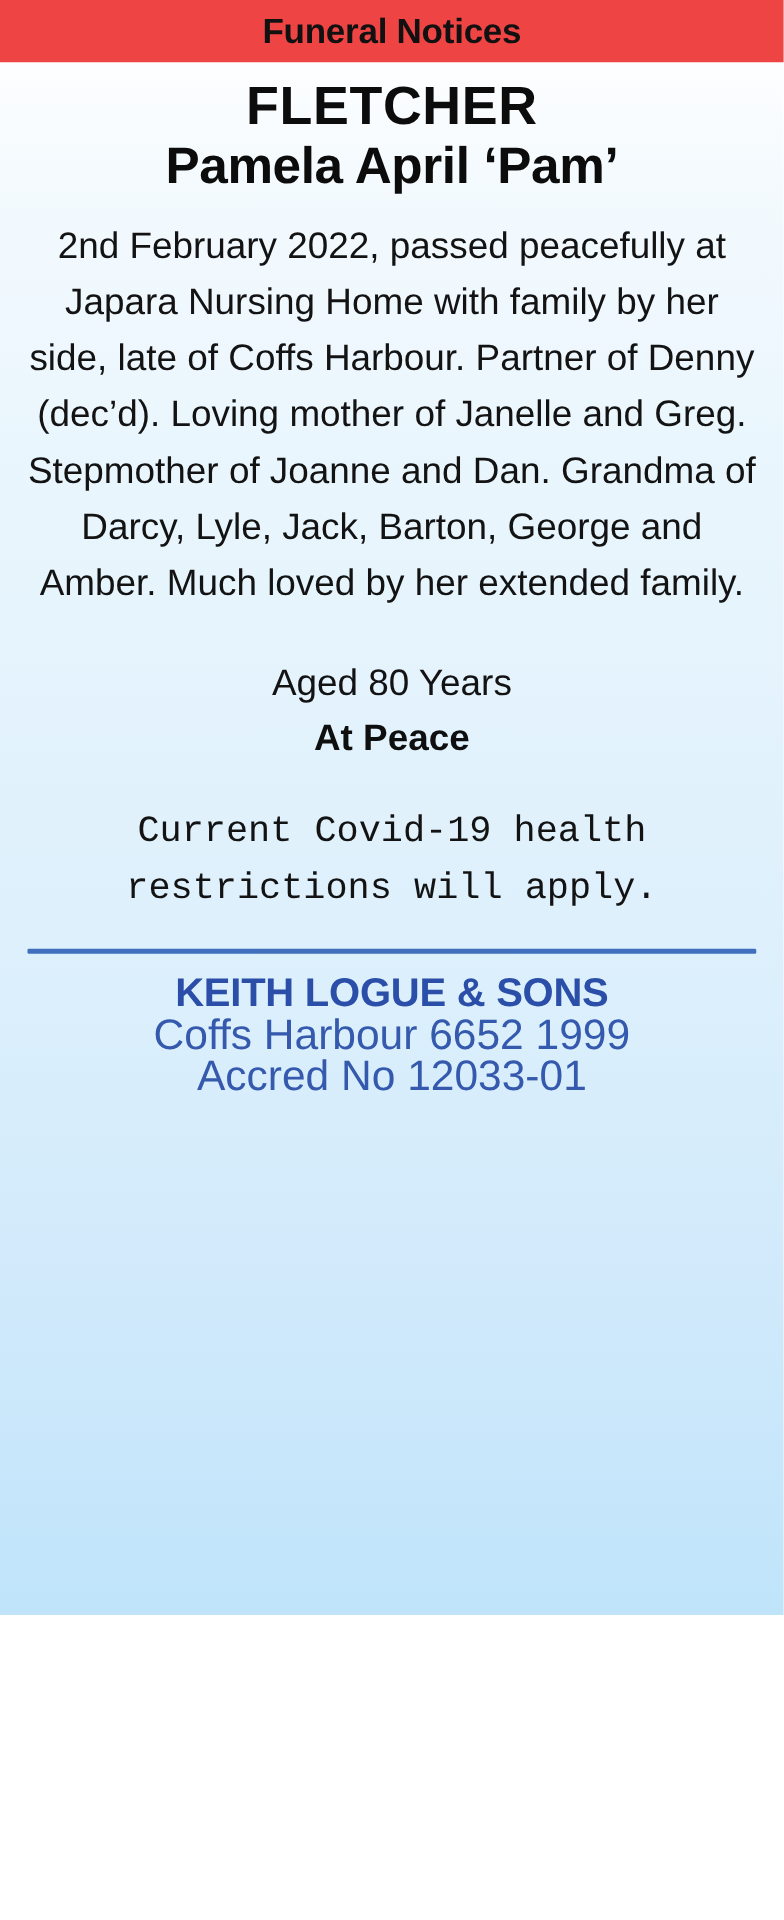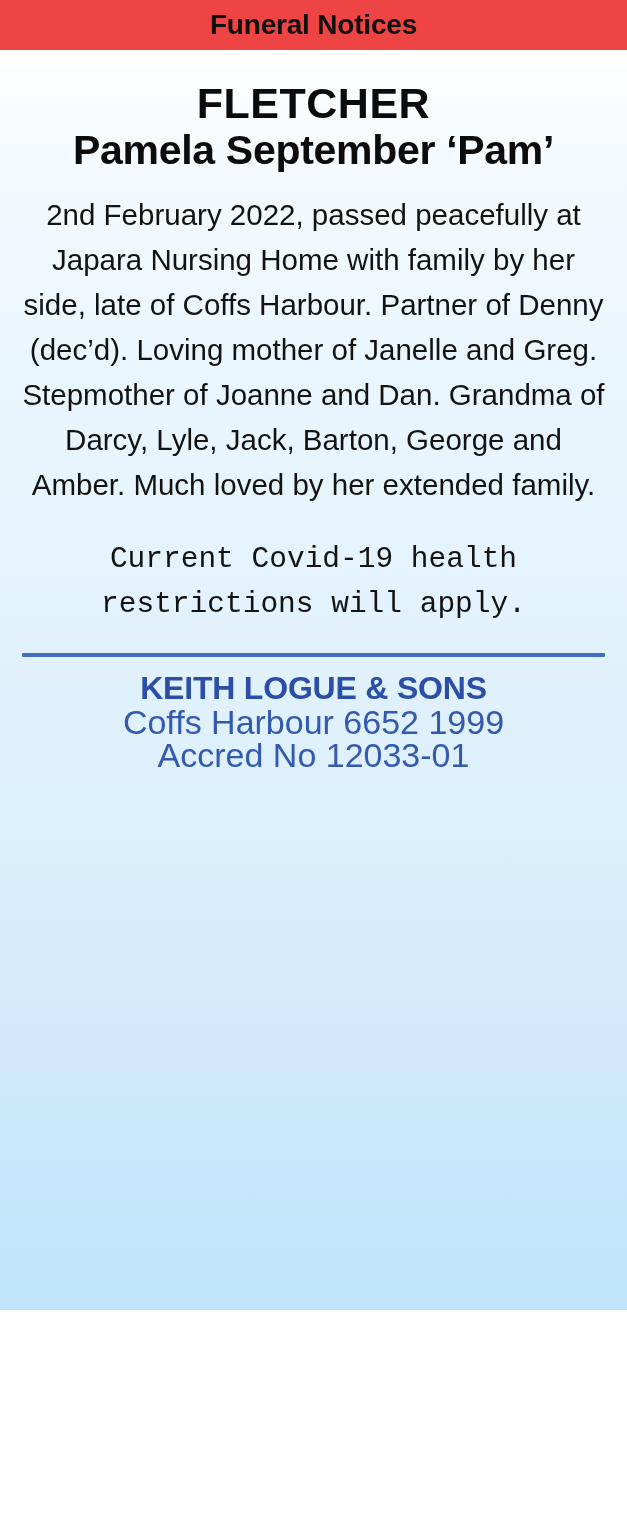--- a/index.html
+++ b/index.html
@@ -56,21 +56,20 @@
     color: #121212;
   }
 
   .surname {
     font-size: 43px;
     font-weight: bold;
     letter-spacing: 0.5px;
     line-height: 1.04;
     padding-top: 13px;
     color: #0c0c0c;
-    margin-top: 18px;
   }
   .given-names {
     font-size: 41px;
     font-weight: bold;
     letter-spacing: -0.3px;
     line-height: 1.12;
     margin-top: 2px;
     color: #0c0c0c;
   }
 
@@ -171,24 +170,28 @@
 <div id="page">
 
   <div class="header-band">
     <div class="header-title">Funeral Notices</div>
   </div>
 
   <div class="notice">
 
     <div class="surname">FLETCHER</div>
 
-    <div class="given-names">Pamela September ‘Pam’</div>
+    <div class="given-names">Pamela April ‘Pam’</div>
 
     <div class="body-text">2nd February 2022, passed peacefully at Japara Nursing Home with family by her side, late of Coffs Harbour. Partner of Denny (dec’d). Loving mother of Janelle and Greg. Stepmother of Joanne and Dan. Grandma of Darcy, Lyle, Jack, Barton, George and Amber. Much loved by her extended family.</div>
 
+    <div class="aged-block">
+      <div class="aged-line">Aged 80 Years</div>
+      <div class="at-peace-line">At Peace</div>
+    </div>
 
 
     <div class="covid-text">Current Covid-19 health restrictions will apply.</div>
 
     <div class="divider"></div>
 
     <div class="footer">
 
       <div class="footer-text">
         <div class="director-name">KEITH LOGUE &amp; SONS</div>

